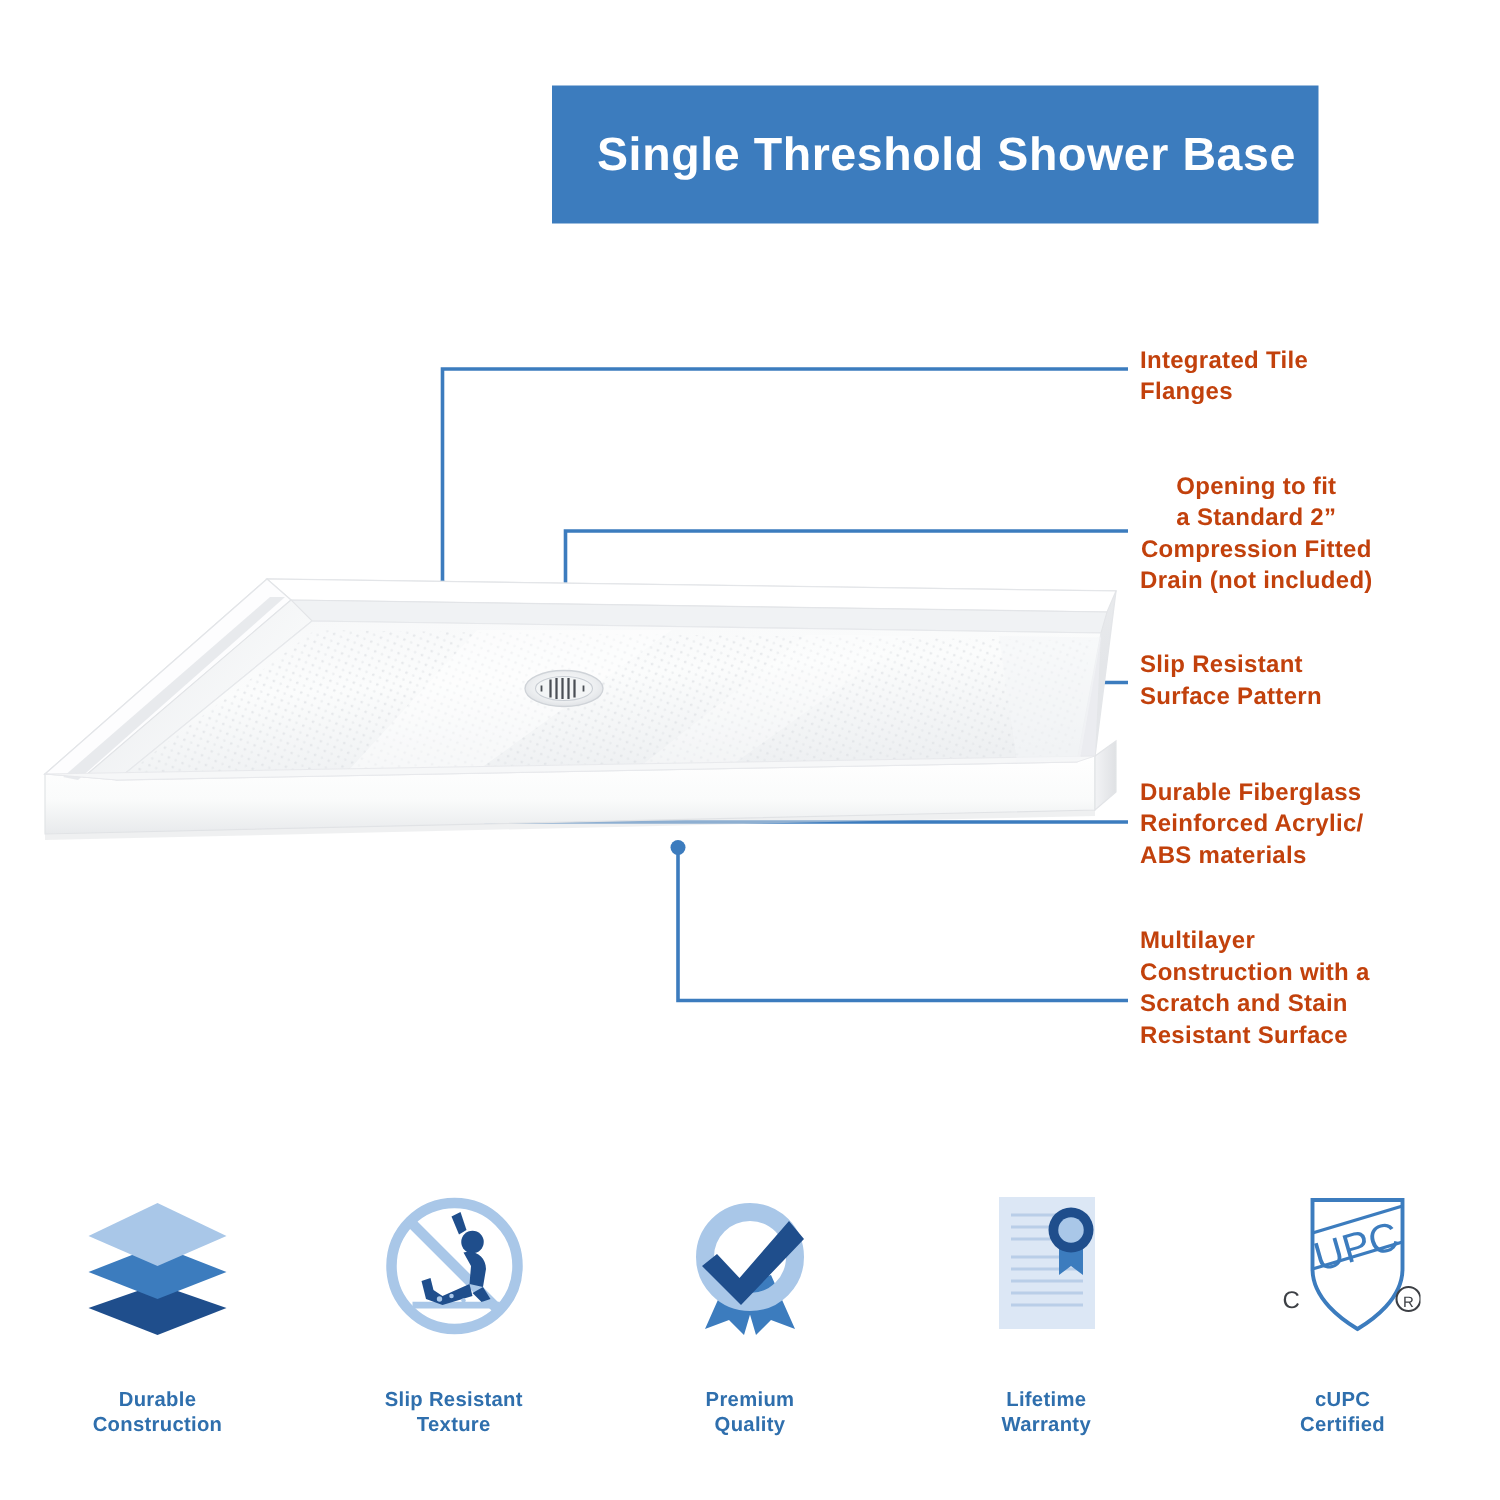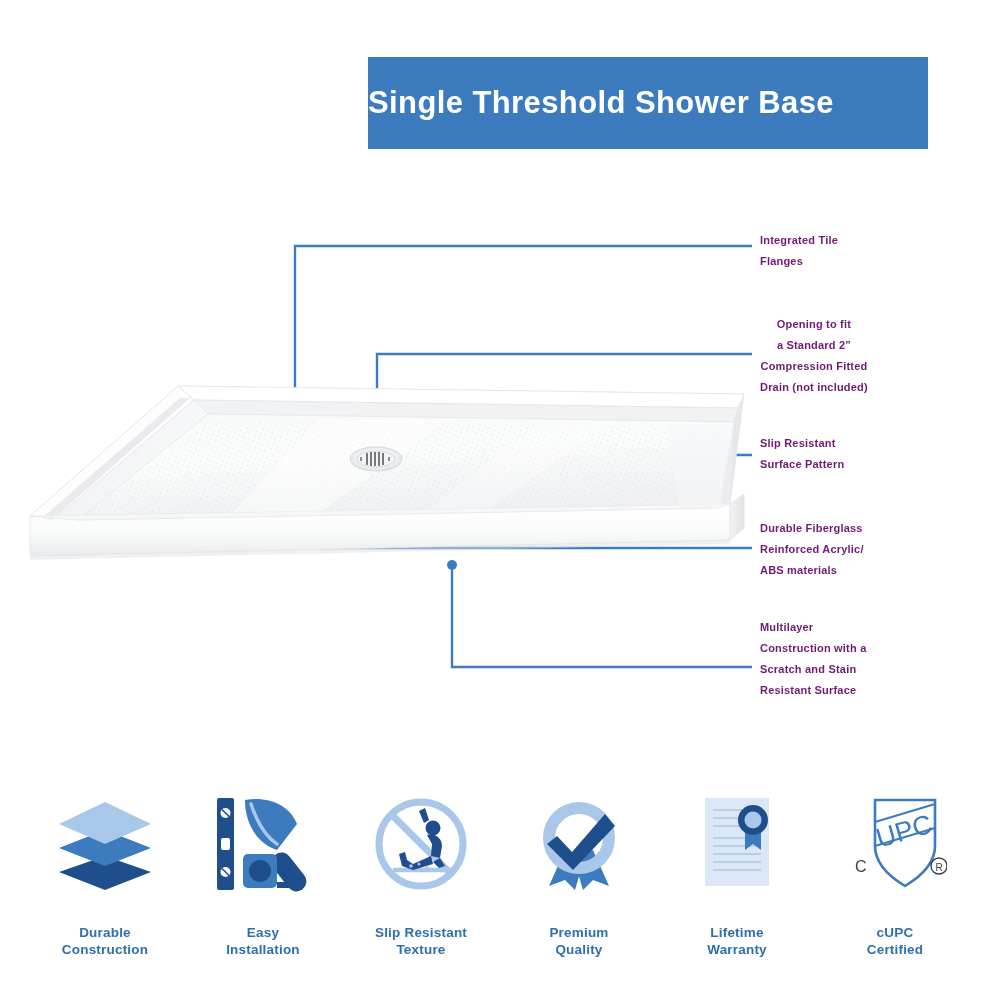--- a/index.html
+++ b/index.html
@@ -8,40 +8,41 @@
     background:#ffffff;
     font-family:"Liberation Sans", sans-serif;
     position:relative;
     overflow:hidden;
     -webkit-font-smoothing:antialiased;
   }
   #stage{position:absolute;inset:0;width:1000px;height:1000px;}
 
   
   #title-banner{
-    position:absolute;left:368px;top:57px;width:560px;height:92px;
+    position:absolute;left:368px;top:57px;width:511px;height:92px;
     background:#3c7cbe;
     display:flex;align-items:center;
     box-sizing:border-box;
+    padding-left:30px;
   }
   #title-banner .title-text{
     color:#ffffff;
     font-size:31px;
     font-weight:bold;
     letter-spacing:0.4px;
     white-space:nowrap;
     font-family:"Liberation Sans", sans-serif;
   }
 
   
   .callout{
     position:absolute;
-    color:#701a75;
+    color:#c2410c;
     font-weight:bold;
-    font-size:11px;
+    font-size:16px;
     line-height:21px;
     letter-spacing:0.2px;
     white-space:pre-line;
     font-family:"Liberation Sans", sans-serif;
   }
 
   
   #leader-svg{position:absolute;left:0;top:0;width:1000px;height:1000px;pointer-events:none;}
 
   
@@ -216,44 +217,20 @@
         <svg width="104" height="100" viewBox="0 0 104 100" xmlns="http://www.w3.org/2000/svg">
           <polygon points="52,62 6,78 52,96 98,78" fill="#1f4e8c"></polygon>
           <polygon points="52,36 6,54 52,72 98,54" fill="#3c7cbe"></polygon>
           <polygon points="52,8 6,30 52,50 98,30" fill="#a9c7e8"></polygon>
         </svg>
       </div>
       <div class="flabel">Durable
 Construction</div>
     </div>
 
-    <div class="feature">
-      <div class="ficon">
-        <svg width="104" height="100" viewBox="0 0 104 100" xmlns="http://www.w3.org/2000/svg">
-
-          <rect x="6" y="4" width="17" height="92" rx="2" fill="#1f4e8c"></rect>
-          <circle cx="14.5" cy="19" r="5" fill="#ffffff"></circle>
-          <line x1="11" y1="15.5" x2="18" y2="22.5" stroke="#1f4e8c" stroke-width="1.6"></line>
-          <rect x="10" y="44" width="9" height="12" rx="2" fill="#ffffff"></rect>
-          <circle cx="14.5" cy="78" r="5" fill="#ffffff"></circle>
-          <line x1="11" y1="74.5" x2="18" y2="81.5" stroke="#1f4e8c" stroke-width="1.6"></line>
-
-          <path d="M34,6 C56,2 78,10 86,30 L66,56 C48,50 34,32 34,6 Z" fill="#3c7cbe"></path>
-          <path d="M40,10 C46,28 54,42 66,50" stroke="#a9c7e8" stroke-width="3.5" fill="none" stroke-linecap="round"></path>
-
-          <rect x="68" y="56" width="20" height="44" rx="10" fill="#1f4e8c" transform="rotate(-38 78 78)"></rect>
-
-          <rect x="32" y="60" width="34" height="34" rx="5" fill="#3c7cbe"></rect>
-          <circle cx="49" cy="77" r="11" fill="#1f4e8c"></circle>
-          <path d="M66,88 L86,88 L86,94 L66,94 Z" fill="#1f4e8c"></path>
-        </svg>
-      </div>
-      <div class="flabel">Easy
-Installation</div>
-    </div>
 
     <div class="feature">
       <div class="ficon">
         <svg width="104" height="100" viewBox="0 0 104 100" xmlns="http://www.w3.org/2000/svg">
           <circle cx="52" cy="50" r="42" fill="none" stroke="#a9c7e8" stroke-width="7"></circle>
           <line x1="22" y1="20" x2="82" y2="80" stroke="#a9c7e8" stroke-width="7"></line>
 
           <line x1="24" y1="76" x2="82" y2="76" stroke="#a9c7e8" stroke-width="4.5"></line>
 
           <circle cx="64" cy="34" r="7.5" fill="#1f4e8c"></circle>

